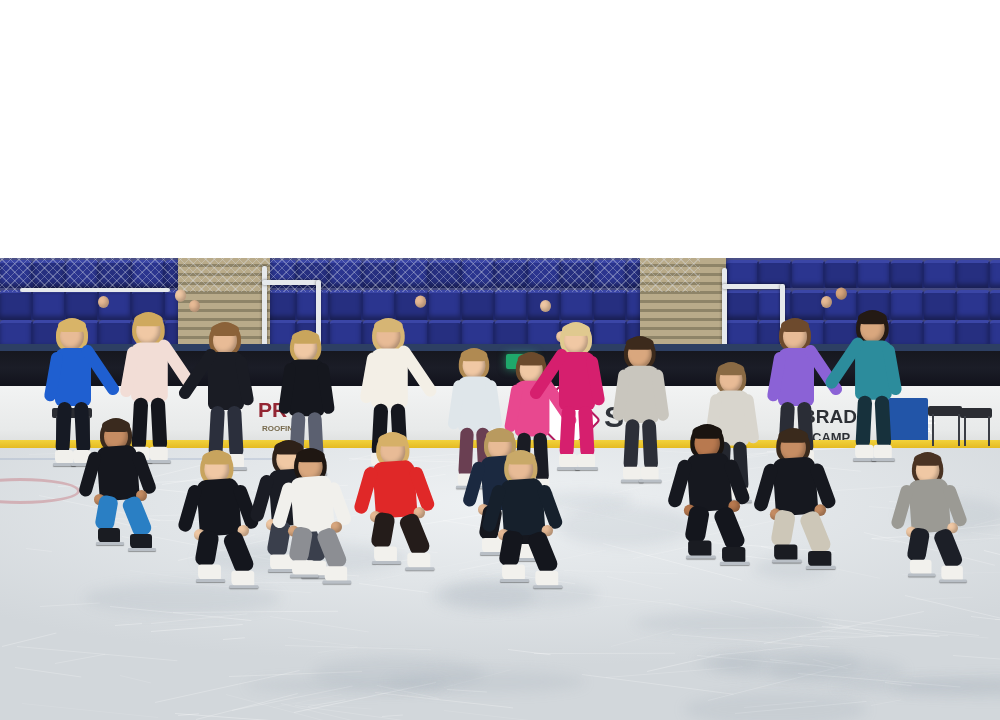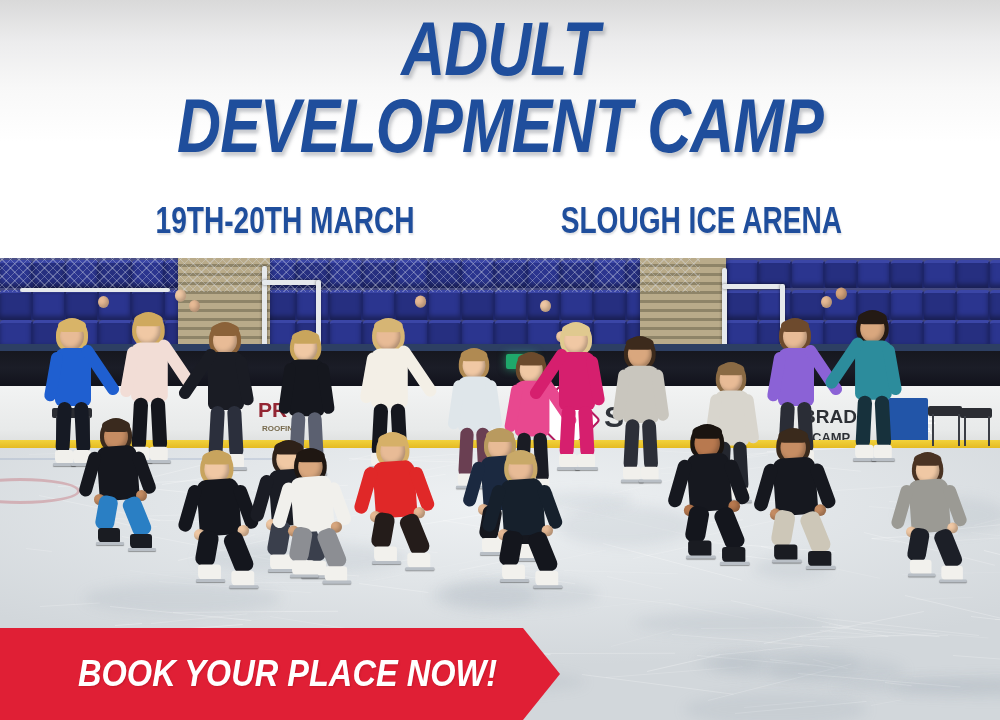--- a/index.html
+++ b/index.html
@@ -212,33 +212,20 @@
     transform-origin:left center;
     white-space:nowrap;
     text-shadow:1px 1px 2px rgba(120,0,12,0.25);
   }
 </style>
 </head>
 <body>
 
 <div class="poster">
 
-  <div class="header">
-
-    <div class="title-block">
-      <span class="title-line title-line-1">ADULT</span>
-      <span class="title-line title-line-2">DEVELOPMENT CAMP</span>
-    </div>
-
-    <div class="subtitle-row">
-      <span class="subtitle">19TH-20TH MARCH</span>
-      <span class="subtitle">SLOUGH ICE ARENA</span>
-    </div>
-
-  </div>
 
   <div class="photo">
 
     <div class="stands">
       <div class="seat-row" id="seatRowA" style="top:2px;height:28px;">
           <div class="seat"></div>
           <div class="seat alt"></div>
           <div class="seat"></div>
           <div class="seat alt"></div>
           <div class="seat"></div>
@@ -887,18 +874,14 @@
           <div class="limb" style="left: 24px; top: 80px; width: 19px; height: 40px; background: rgb(205, 199, 184); transform: rotate(-22deg);"></div>
           <div class="skate" style="left: 2px; top: 110px; width: 22px; height: 15px; background: rgb(26, 28, 34);"></div>
           <div class="blade" style="left: 0px; top: 124px; width: 28px;"></div>
           <div class="skate" style="left: 34px; top: 116px; width: 22px; height: 15px; background: rgb(26, 28, 34);"></div>
           <div class="blade" style="left: 32px; top: 130px; width: 28px;"></div>
         </div>
       </div>
 
   </div>
 
-  <div class="banner">
-    <div class="banner-shape"></div>
-    <div class="banner-text">BOOK YOUR PLACE NOW!</div>
-  </div>
 
 </div>
 
 </body></html>

